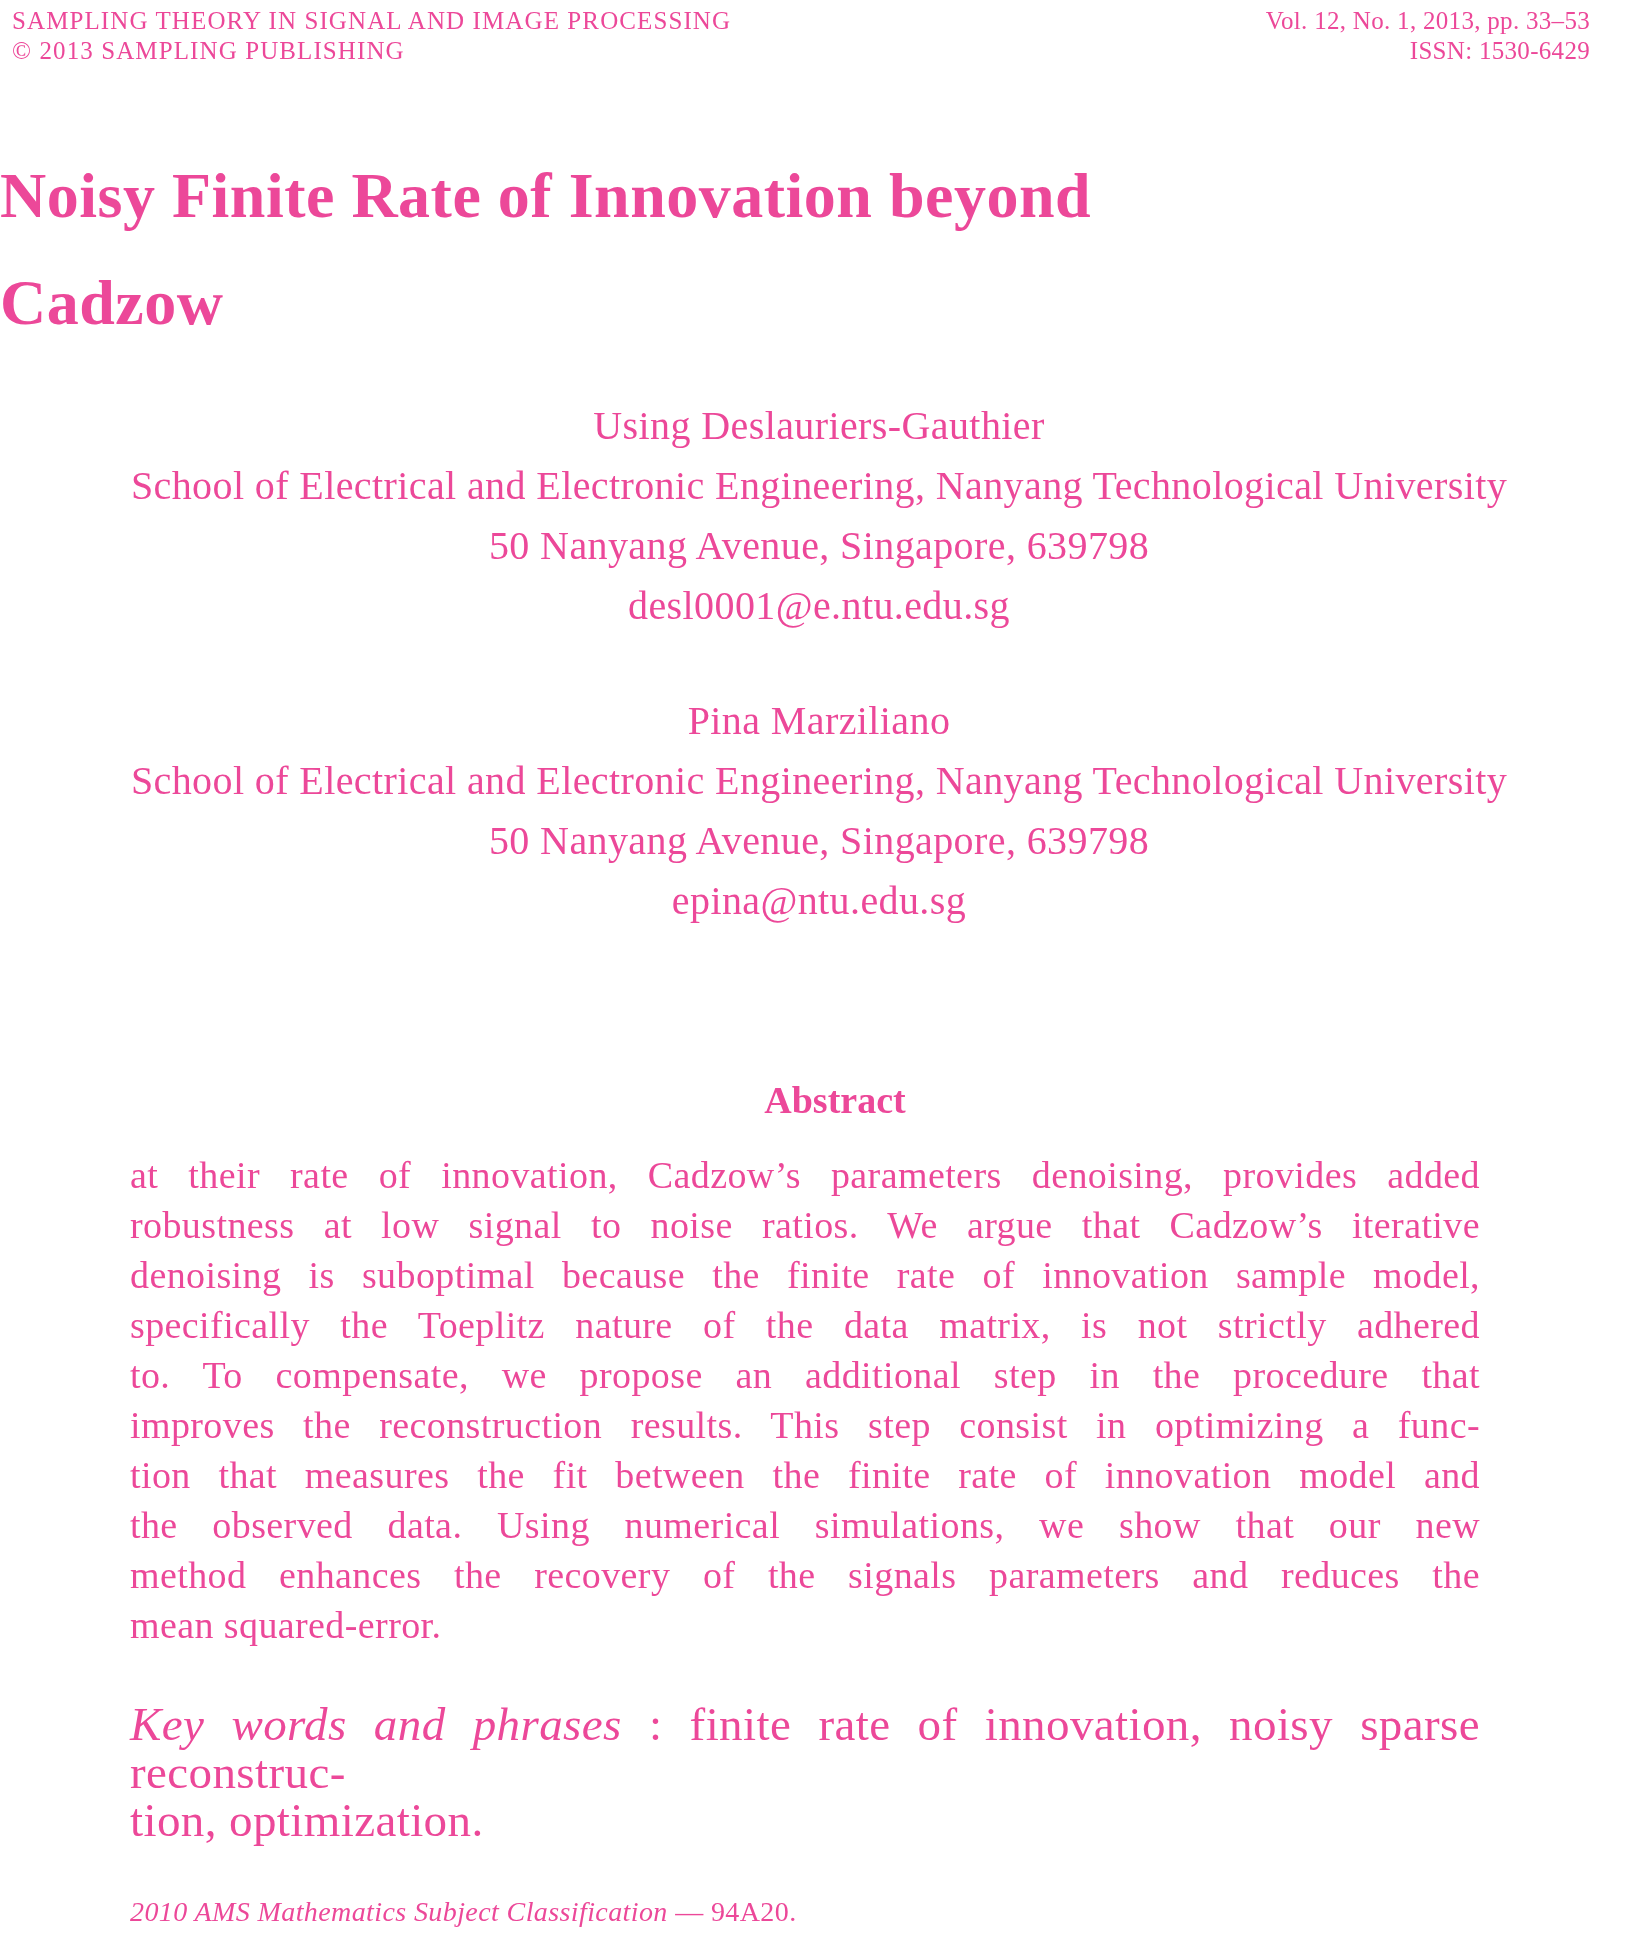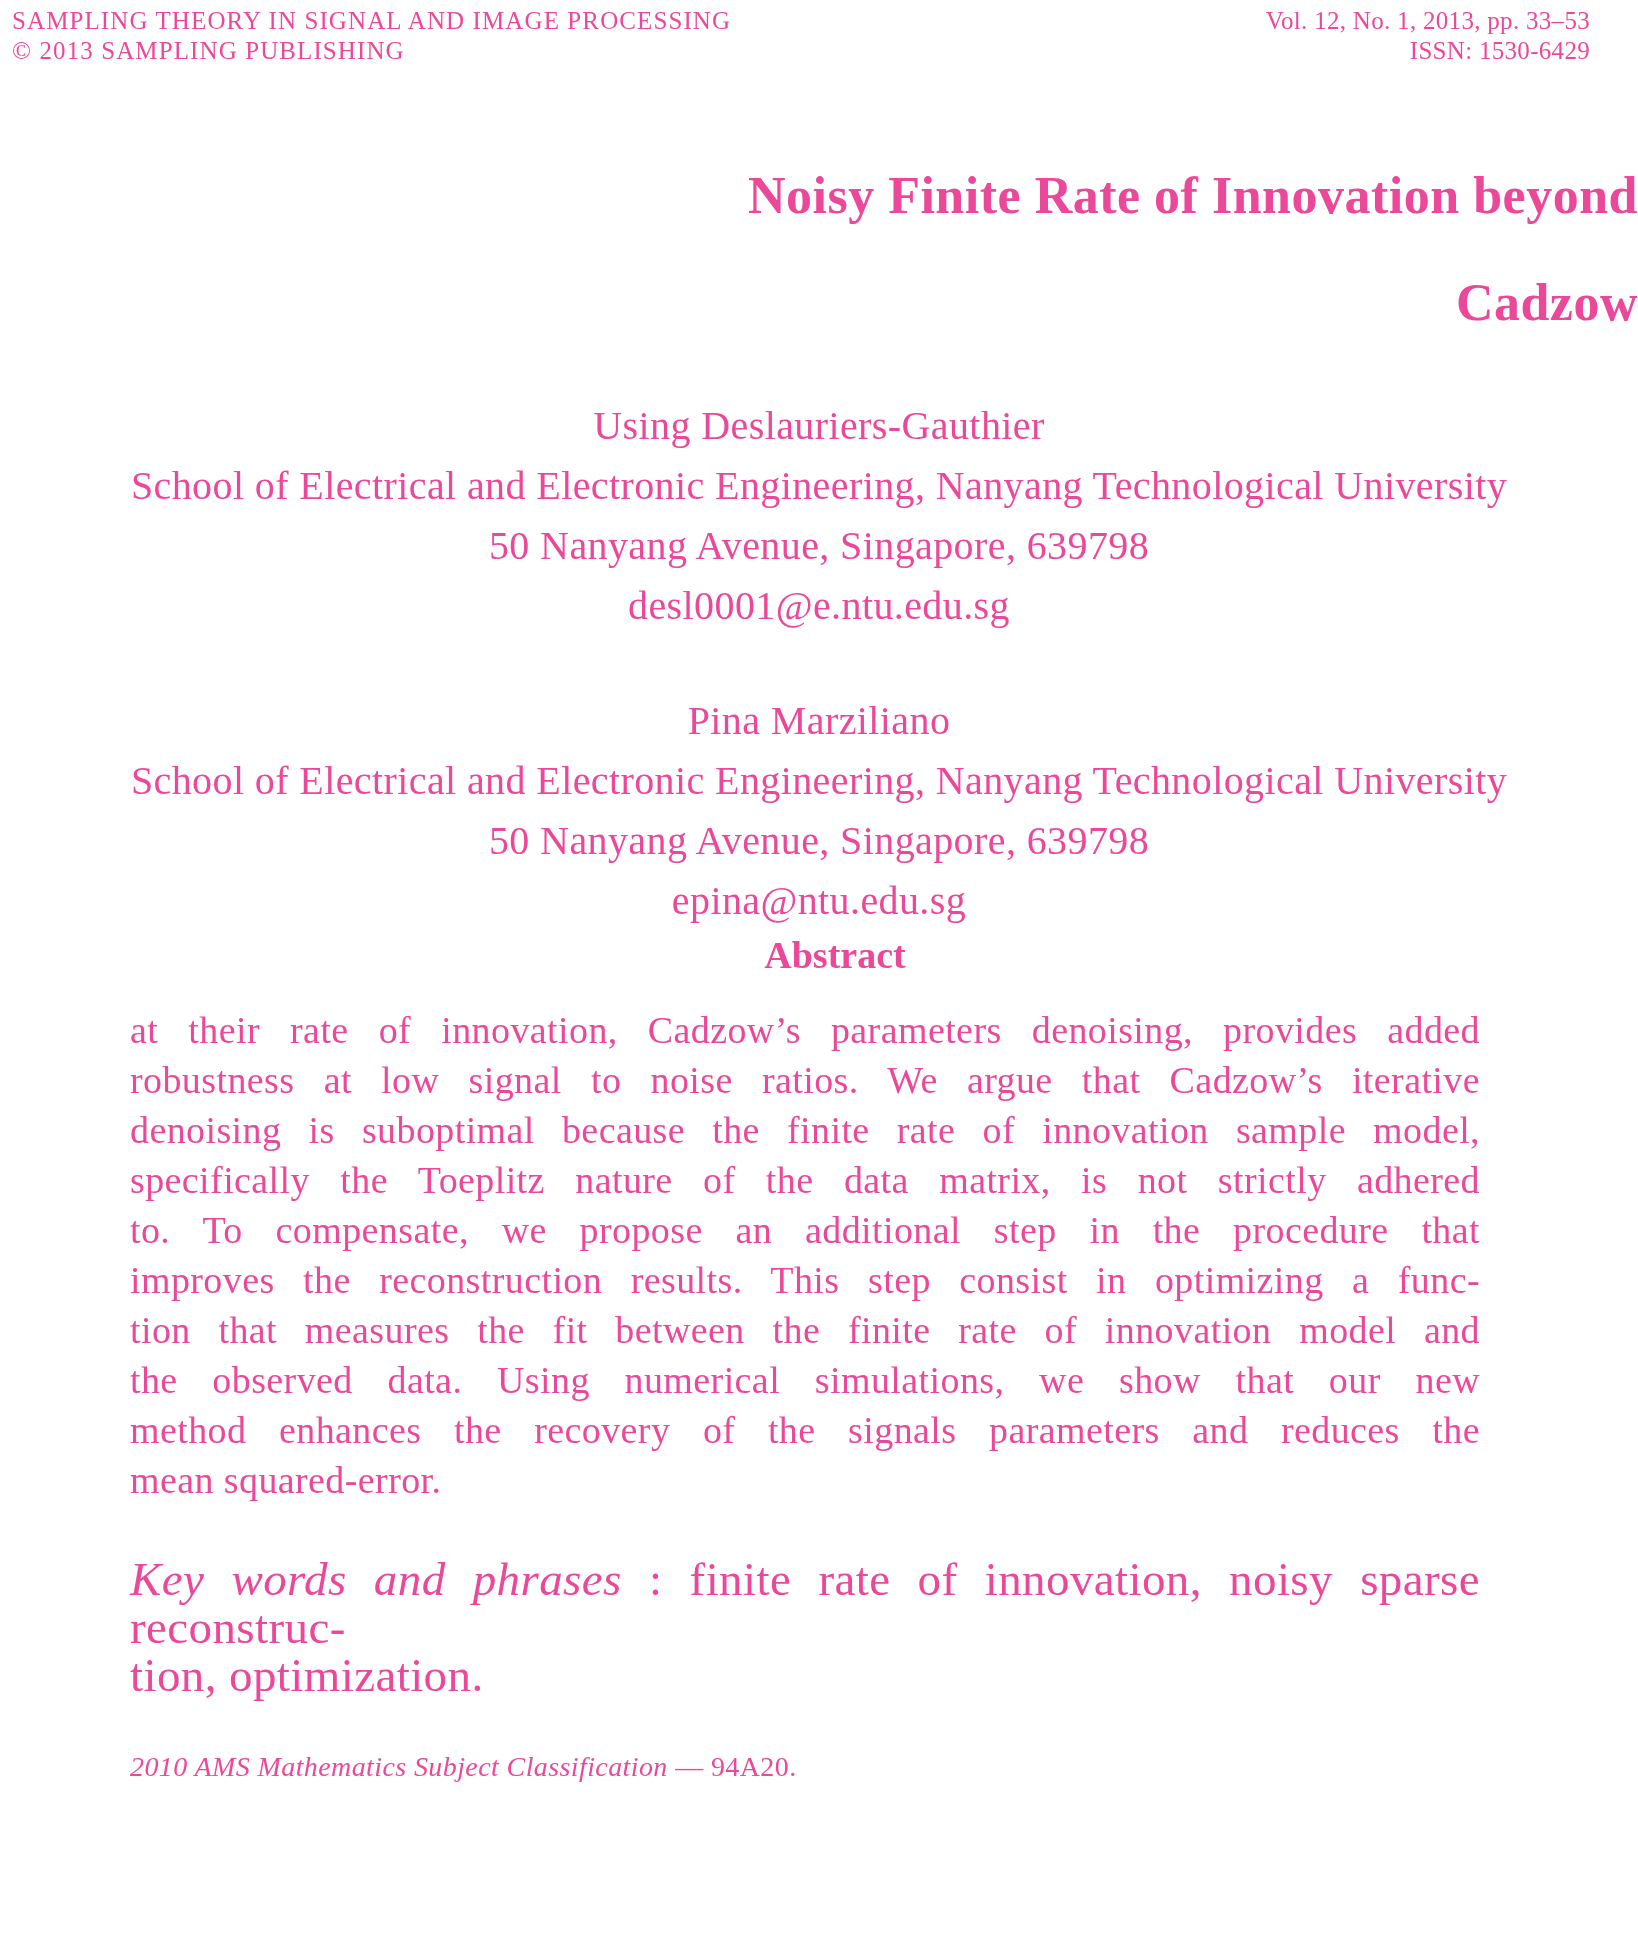--- a/index.html
+++ b/index.html
@@ -24,40 +24,41 @@
     padding: 6px 48px 0 12px;
     font-size: 25px;
     line-height: 30px;
   }
   .header-left { text-align: left; letter-spacing: 1.1px; }
   .header-right { text-align: right; letter-spacing: 0.3px; }
 
   
   .paper-title {
     margin: 76px 0 0 0;
-    text-align: right;
-    font-size: 52px;
+    text-align: left;
+    font-size: 64px;
     line-height: 107px;
     font-weight: bold;
     letter-spacing: 0.5px;
   }
   .title-line { display: block; }
 
   
   .author-block {
     text-align: center;
     font-size: 40px;
     line-height: 60px;
     letter-spacing: 0.4px;
   }
   .author-block.first { margin-top: 40px; }
   .author-block.second { margin-top: 55px; }
 
   
   .abstract-heading {
+    margin-top: 145px;
     text-align: center;
     font-size: 38px;
     line-height: 48px;
     font-weight: bold;
     padding-left: 32px;
   }
   .abstract-body {
     margin: 26px 0 0 130px;
     width: 1350px;
   }

